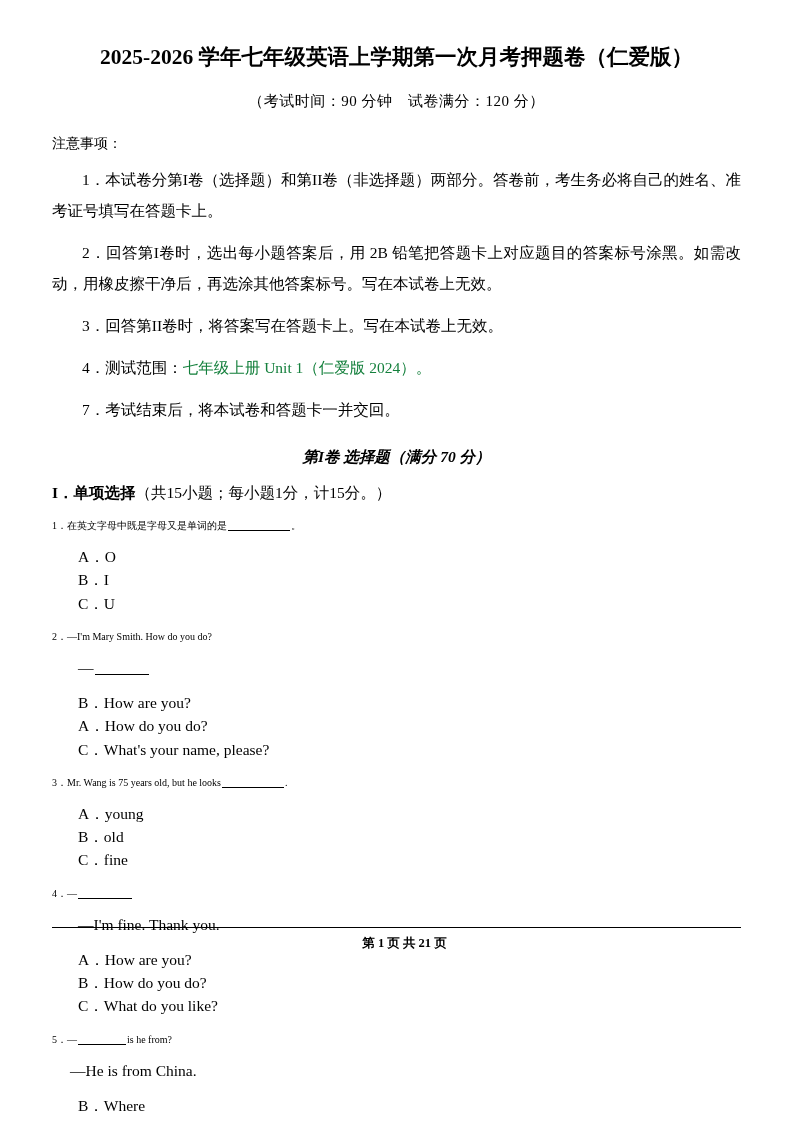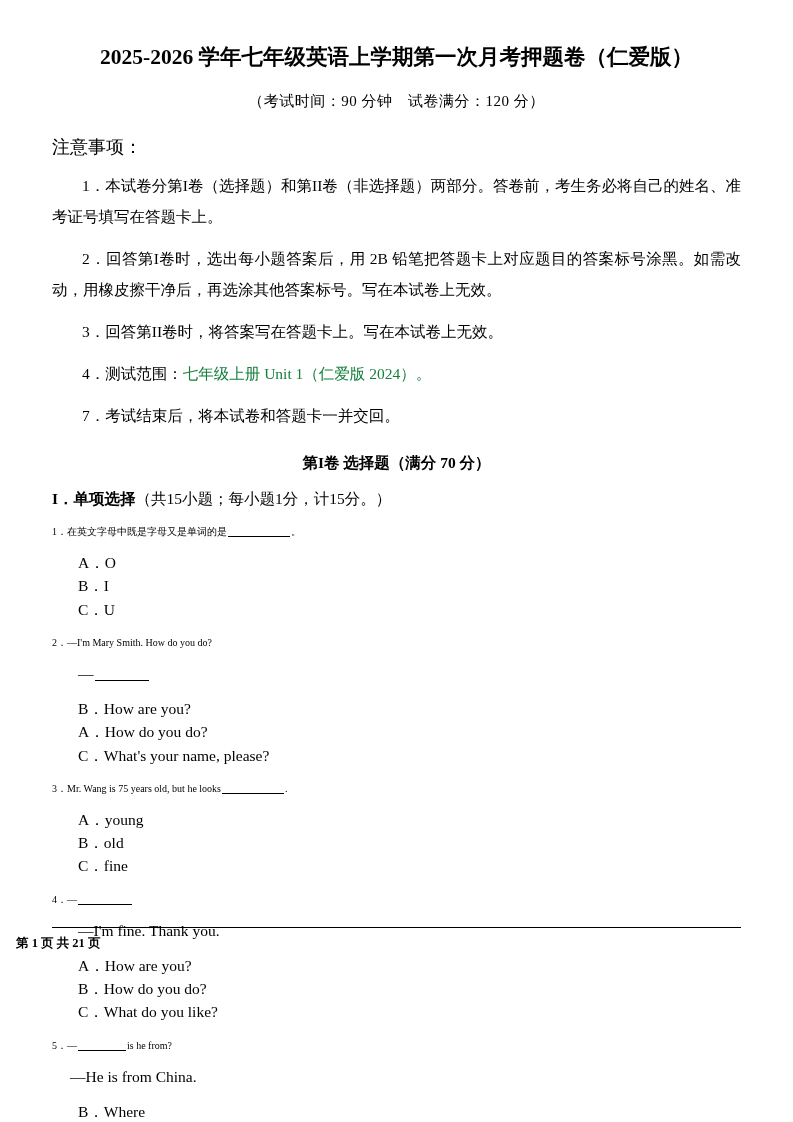--- a/index.html
+++ b/index.html
@@ -31,21 +31,21 @@
     line-height: 1.4;
     white-space: nowrap;
   }
   .subtitle {
     text-align: center;
     font-size: 15px;
     margin-top: 20px;
     letter-spacing: 0.5px;
   }
   .notice-head {
-    font-size: 18px;
+    font-size: 14px;
     margin-top: 24px;
     margin-left: 0px;
   }
   .para {
     font-size: 15.5px;
     line-height: 2.0;
     margin-top: 11px;
     text-align: justify;
     text-justify: inter-ideograph;
   }
@@ -54,20 +54,21 @@
     width: 30px;
   }
   .red {
     color: #15803d;
   }
   .section-head {
     text-align: center;
     font-size: 15.5px;
     font-weight: bold;
     margin-top: 22px;
+    font-style: italic;
   }
   .part-head {
     font-size: 15.5px;
     margin-top: 15px;
   }
   .part-head b {
     font-weight: bold;
   }
   .q {
     font-size: 10px;
@@ -105,20 +106,21 @@
     width: 54px;
   }
   .blankline.tiny {
     width: 48px;
   }
   .footer {
     position: absolute;
     left: 16px;
     right: 0;
     bottom: 22px;
+    text-align: center;
     font-size: 12.5px;
     font-weight: bold;
   }
   .footer-rule {
     position: absolute;
     left: 52px;
     right: 52px;
     bottom: 46px;
     border-top: 1px solid #000;
     height: 0;

